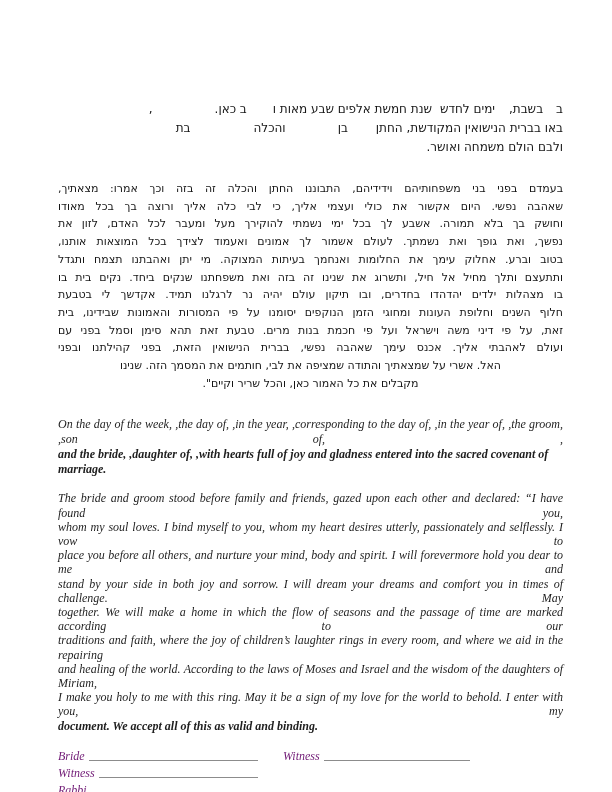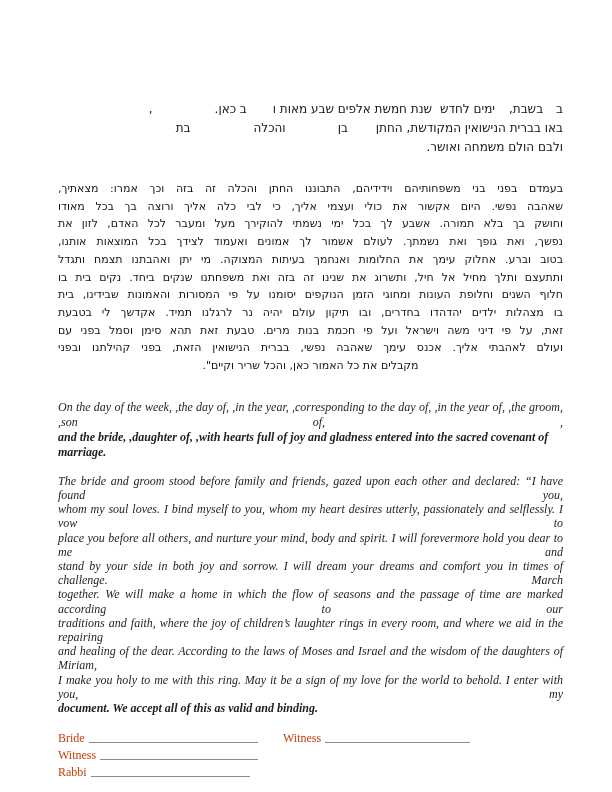--- a/index.html
+++ b/index.html
@@ -35,23 +35,24 @@
   .english-body  { margin-top: 14px; font-size: 12px; line-height: 14.2px; }
   .eline { text-align: justify; text-align-last: justify; }
   .eline.last { text-align: left; text-align-last: left; font-weight: bold; }
   
   .signatures { margin-top: 13px; display: flex; }
   .sig-col.left  { width: 200px; }
   .sig-col.right { width: 187px; margin-left: 25px; }
   .sig-row { display: flex; align-items: flex-end; height: 17px; }
   .sig-label {
     font-family: "Liberation Serif", "DejaVu Serif", serif;
+    font-style: italic;
     font-size: 12px;
     line-height: 14px;
-    color: #c2410c;
+    color: #701a75;
     white-space: nowrap;
     text-align: right;
   }
   .sig-line {
     flex: 1;
     border-bottom: 1px solid #8c8c8c;
     margin-left: 4px;
     margin-bottom: 2px;
     height: 1px;
   }
@@ -72,40 +73,41 @@
     <div class="hline">ולבם הולם משמחה ואושר.</div>
   </section>
 
   <section class="heb hebrew-body">
     <div class="hline just">בעמדם בפני בני משפחותיהם וידידיהם, התבוננו החתן והכלה זה בזה וכך אמרו: מצאתיך,</div>
     <div class="hline just">שאהבה נפשי. היום אקשור את כולי ועצמי אליך, כי לבי כלה אליך ורוצה בך בכל מאודו</div>
     <div class="hline just">וחושק בך בלא תמורה. אשבע לך בכל ימי נשמתי להוקירך מעל ומעבר לכל האדם, לזון את</div>
     <div class="hline just">נפשך, ואת גופך ואת נשמתך. לעולם אשמור לך אמונים ואעמוד לצידך בכל המוצאות אותנו,</div>
     <div class="hline just">בטוב וברע. אחלוק עימך את החלומות ואנחמך בעיתות המצוקה. מי יתן ואהבתנו תצמח ותגדל</div>
     <div class="hline just">ותתעצם ותלך מחיל אל חיל, ותשרוג את שנינו זה בזה ואת משפחתנו שנקים ביחד. נקים בית בו</div>
+    <div class="hline just">בו מצהלות ילדים יהדהדו בחדרים, ובו תיקון עולם יהיה נר לרגלנו תמיד. אקדשך לי בטבעת</div>
     <div class="hline just">חלוף השנים וחלופת העונות ומחוגי הזמן הנוקפים יסומנו על פי המסורות והאמונות שבידינו, בית</div>
-    <div class="hline just">בו מצהלות ילדים יהדהדו בחדרים, ובו תיקון עולם יהיה נר לרגלנו תמיד. אקדשך לי בטבעת</div>
     <div class="hline just">זאת, על פי דיני משה וישראל ועל פי חכמת בנות מרים. טבעת זאת תהא סימן וסמל בפני עם</div>
     <div class="hline just">ועולם לאהבתי אליך. אכנס עימך שאהבה נפשי, בברית הנישואין הזאת, בפני קהילתנו ובפני</div>
+    <div class="hline center">האל. אשרי על שמצאתיך והתודה שמציפה את לבי, חותמים את המסמך הזה. שנינו</div>
     <div class="hline center">מקבלים את כל האמור כאן, והכל שריר וקיים".</div>
   </section>
 
   <section class="eng english-intro">
     <div class="eline">On the day of the week, ,the day of, ,in the year, ,corresponding to the day of, ,in the year of, ,the groom, ,son of, ,</div>
     <div class="eline last">and the bride, ,daughter of, ,with hearts full of joy and gladness entered into the sacred covenant of marriage.</div>
   </section>
 
   <section class="eng english-body">
     <div class="eline">The bride and groom stood before family and friends, gazed upon each other and declared: “I have found you,</div>
     <div class="eline">whom my soul loves. I bind myself to you, whom my heart desires utterly, passionately and selflessly. I vow to</div>
     <div class="eline">place you before all others, and nurture your mind, body and spirit. I will forevermore hold you dear to me and</div>
-    <div class="eline">stand by your side in both joy and sorrow. I will dream your dreams and comfort you in times of challenge. March</div>
+    <div class="eline">stand by your side in both joy and sorrow. I will dream your dreams and comfort you in times of challenge. May</div>
     <div class="eline">together. We will make a home in which the flow of seasons and the passage of time are marked according to our</div>
     <div class="eline">traditions and faith, where the joy of children’s laughter rings in every room, and where we aid in the repairing</div>
-    <div class="eline">and healing of the dear. According to the laws of Moses and Israel and the wisdom of the daughters of Miriam,</div>
+    <div class="eline">and healing of the world. According to the laws of Moses and Israel and the wisdom of the daughters of Miriam,</div>
     <div class="eline">I make you holy to me with this ring. May it be a sign of my love for the world to behold. I enter with you, my</div>
     <div class="eline last">document. We accept all of this as valid and binding.</div>
   </section>
 
   <section class="signatures">
     <div class="sig-col left">
       <div class="sig-row">
         <span class="sig-label">Bride</span>
         <span class="sig-line"></span>
       </div>

